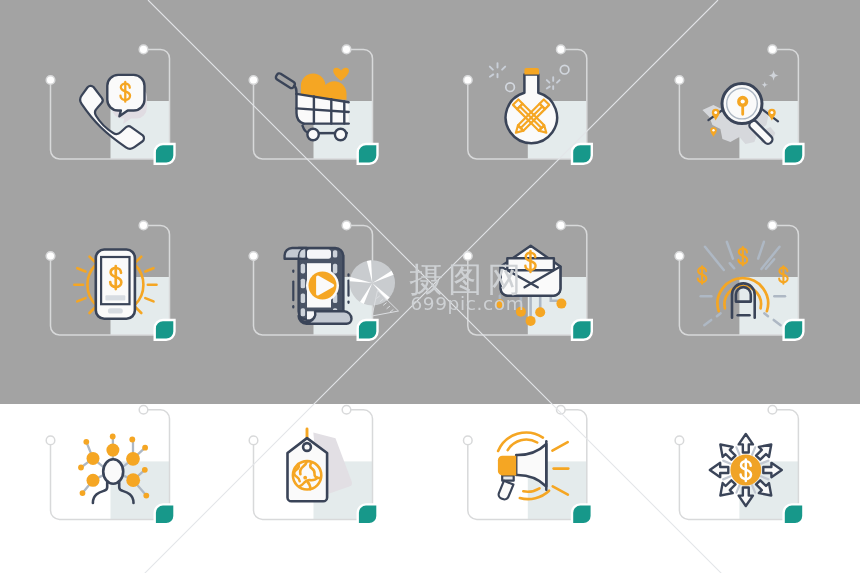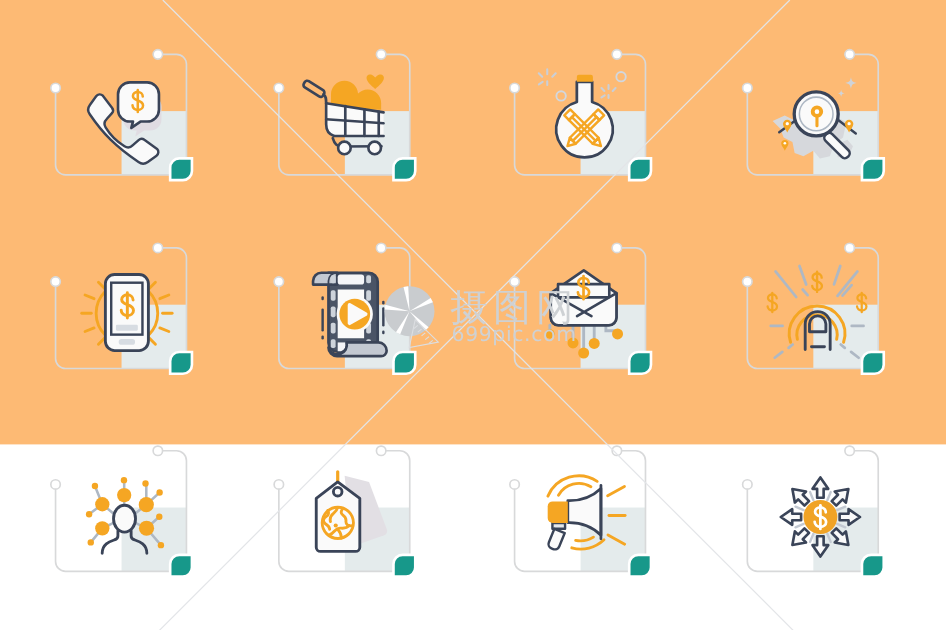--- a/index.html
+++ b/index.html
@@ -1,17 +1,17 @@
 <!DOCTYPE html>
 <html><head>
 <meta charset="utf-8">
 <style>
   html,body{margin:0;padding:0;background:#ffffff;}
   body{width:860px;height:573px;overflow:hidden;font-family:"Liberation Sans",sans-serif;}
-  #stage{position:relative;width:860px;height:404px;background:#fdba74;}
+  #stage{position:relative;width:860px;height:404px;background:#a3a3a3;}
   #sheet{position:absolute;left:0;top:0;}
 </style>
 </head>
 <body>
 
 <div id="stage">
 <svg id="sheet" width="860" height="573" viewBox="0 0 860 573">
   <defs>
     <g id="frame">
       <rect x="60" y="65" width="59" height="58" fill="#E4EBEC"></rect>

